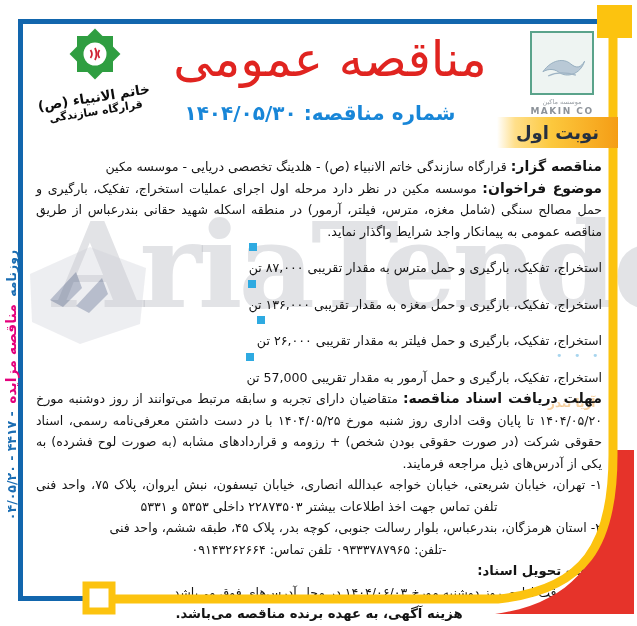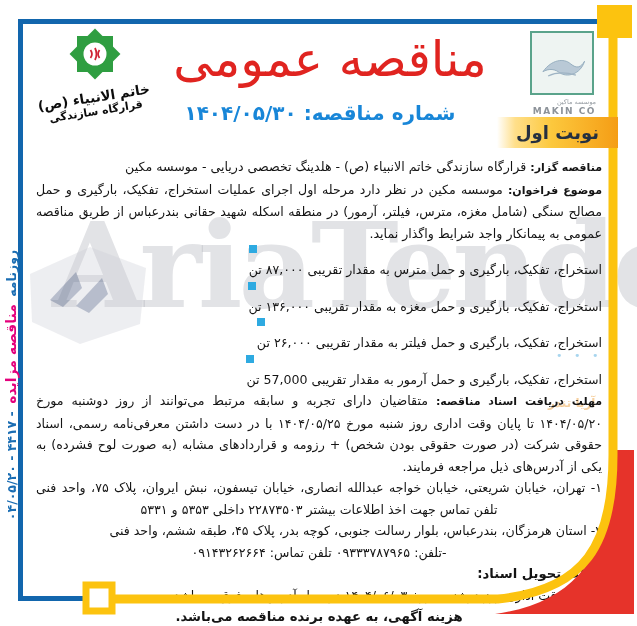--- a/index.html
+++ b/index.html
@@ -23,36 +23,36 @@
   
   .hdr{position:absolute;z-index:4;}
   .emblem{left:34px;top:26px;width:122px;text-align:center;}
   .emblem .callig{margin-top:4px;transform:rotate(-9deg);color:#0c0c0c;direction:rtl;}
   .emblem .callig .l1{font-size:13.5px;font-weight:bold;line-height:15px;}
   .emblem .callig .l2{font-size:11px;font-weight:bold;line-height:14px;}
   .title{left:150px;top:28px;width:360px;text-align:center;color:#e02420;
          font-size:49px;font-weight:normal;direction:rtl;line-height:1.3;}
   .subtitle{left:150px;top:101px;width:340px;text-align:center;color:#1886d8;
             font-size:20px;font-weight:bold;direction:rtl;}
-  .makin{left:528px;top:31px;width:68px;text-align:right;}
+  .makin{left:528px;top:31px;width:68px;text-align:center;}
   .makin .img{width:60px;height:60px;margin:0 auto;border:2px solid #5aa38b;
               background:#eef4f2;display:flex;align-items:center;justify-content:center;}
   .makin .fa{font-size:6.5px;color:#9aa0a6;margin-top:3px;}
   .makin .en{font-size:9px;color:#8d939a;font-weight:bold;letter-spacing:1.5px;}
   .badge{left:497px;top:117px;width:121px;height:31px;display:flex;align-items:center;
          justify-content:center;direction:rtl;font-size:18px;font-weight:bold;color:#26303f;
          background:linear-gradient(to left,#f59d15 0%,#fcc83d 55%,#ffdf8a 85%,rgba(255,223,138,0) 100%);}
 
   
   .body{position:absolute;left:36px;top:156px;width:566px;z-index:2;direction:rtl;
         color:#141414;font-size:12.6px;line-height:21.5px;text-align:right;}
   .body p{margin:0;}
   .just{text-align:justify;}
   .lastcenter{text-align:justify;text-align-last:center;}
-  .lead{font-weight:bold;font-size:11px;}
+  .lead{font-weight:bold;font-size:14px;}
   .bullet{display:flex;align-items:baseline;gap:7px;flex-direction:column;}
   .bullet .sq{flex:0 0 auto;width:8px;height:8px;background:#2eaae1;
               transform:translateY(1px);margin-right:22px;}
   .bullet.note-line .sq{margin-right:6px;}
   .center{text-align:center;}
   .boldline{font-weight:bold;font-size:13.2px;}
 
   
   .side{position:absolute;left:11px;top:385px;width:0;height:0;z-index:4;}
   .side .rot{position:absolute;left:0;top:0;transform:translate(-50%,-50%) rotate(-90deg);

